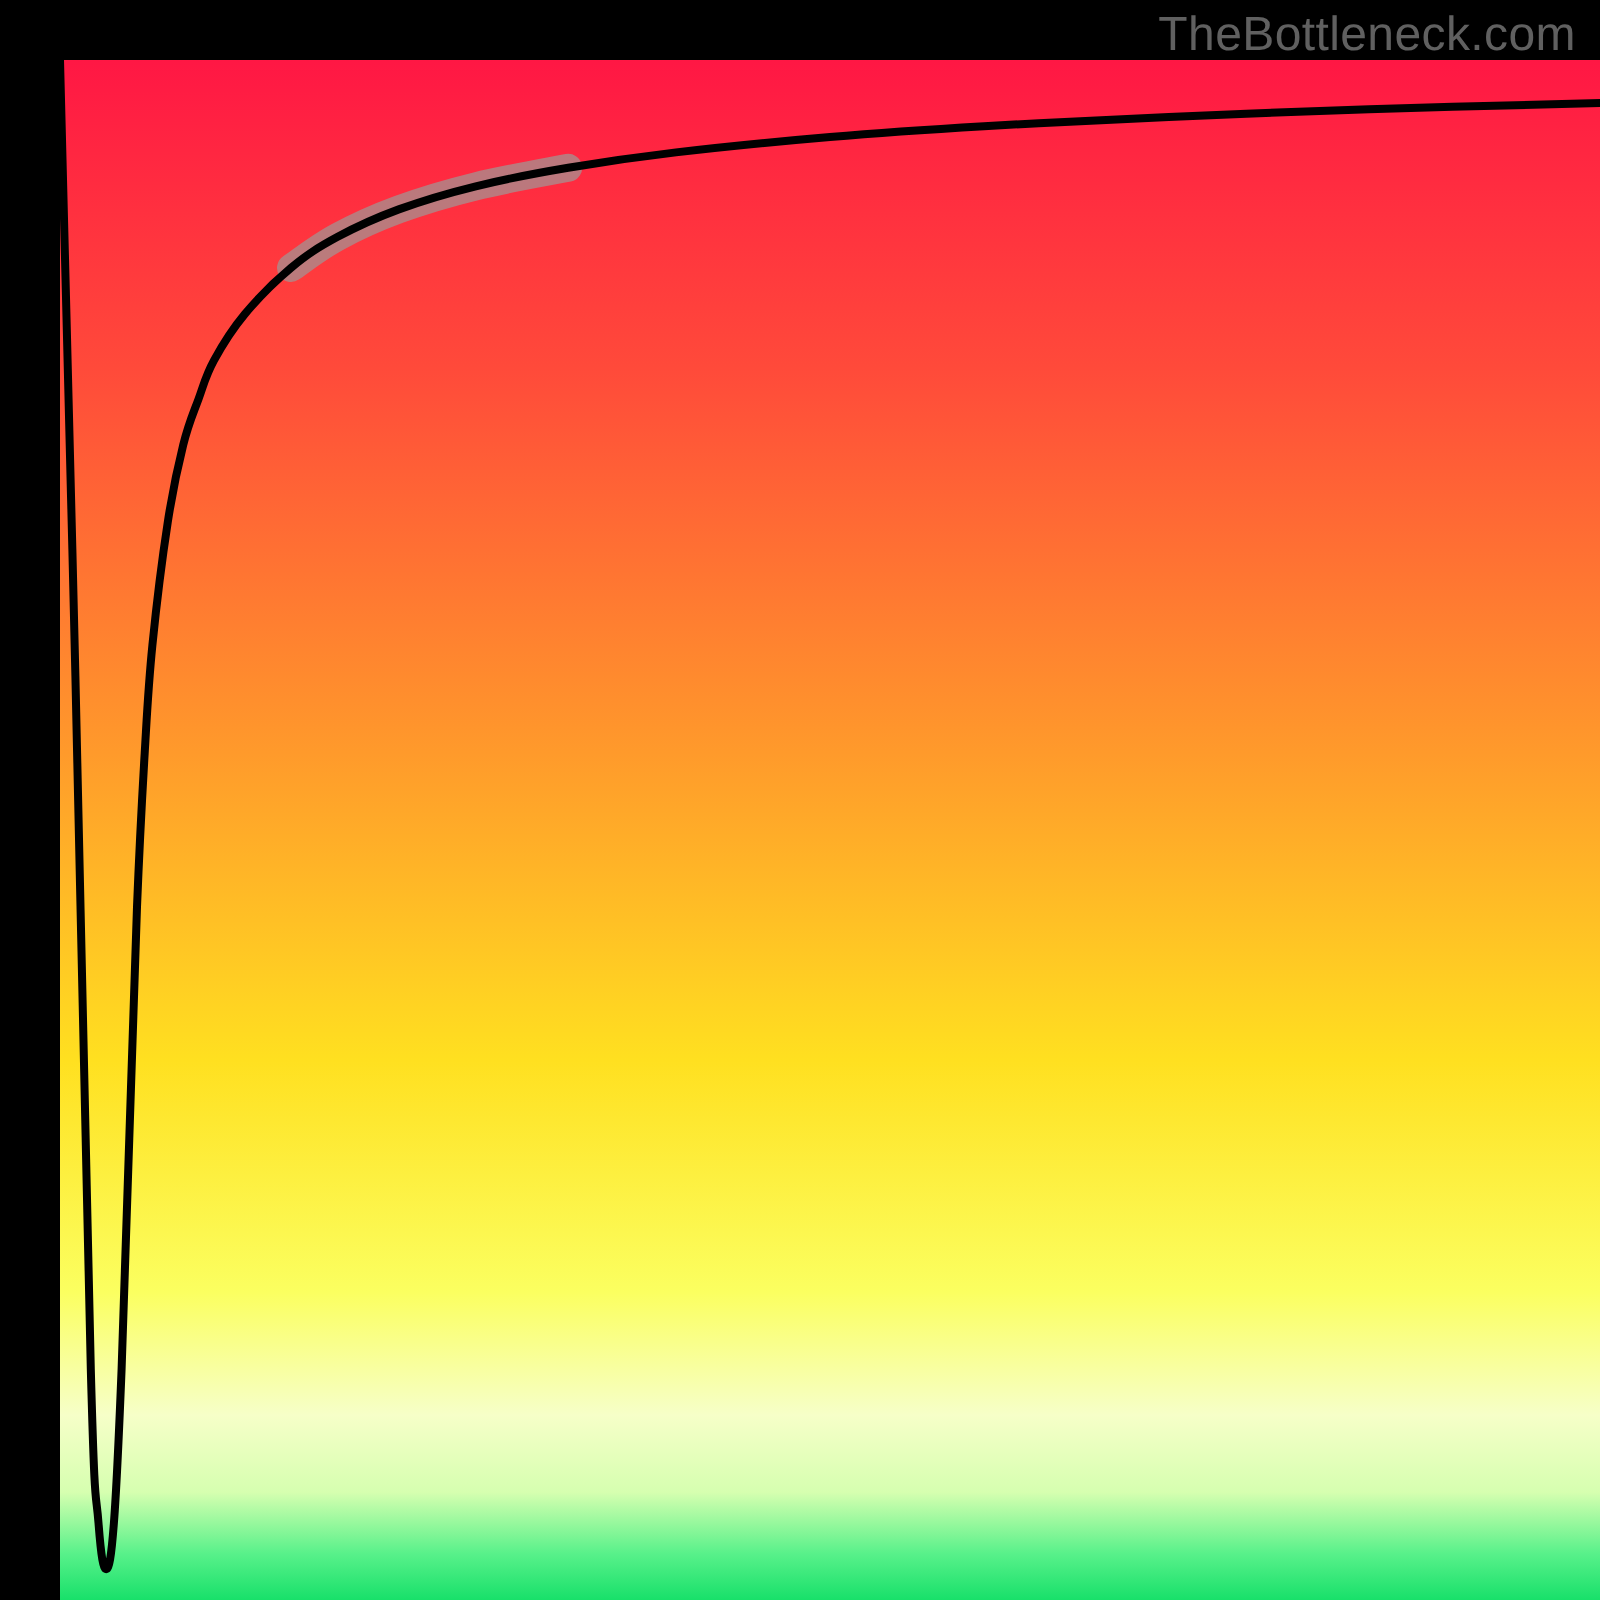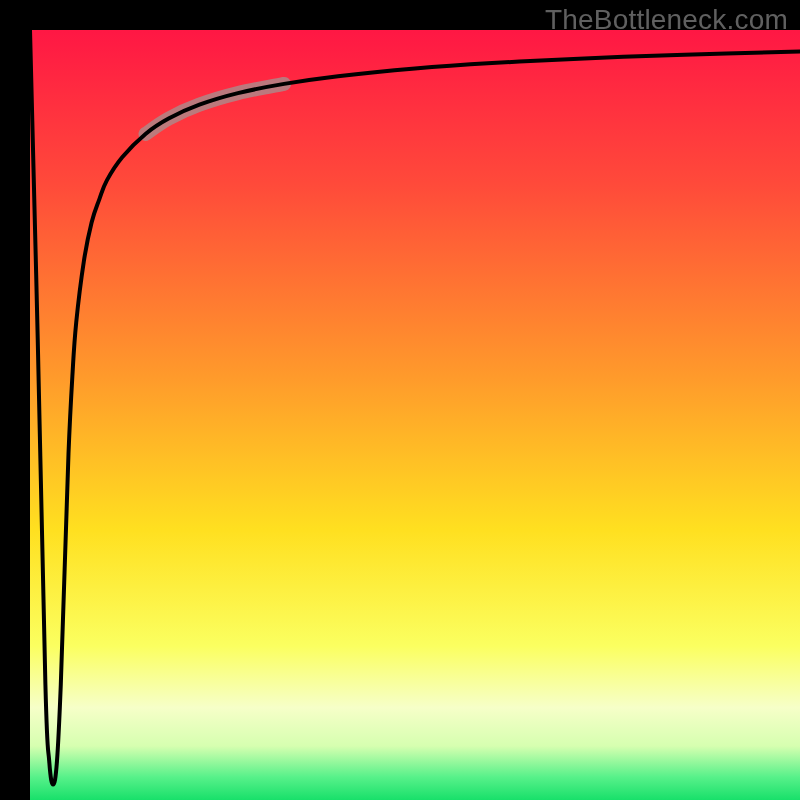--- a/index.html
+++ b/index.html
@@ -14,21 +14,21 @@
   .frame {
     position: relative;
     width: 800px;
     height: 800px;
     background: #000;
   }
   .attribution {
     position: absolute;
     top: 4px;
     right: 12px;
-    font-size: 28px;
+    font-size: 24px;
     font-weight: 500;
     color: #606060;
     letter-spacing: 0.2px;
     z-index: 10;
   }
   .plot-wrap {
     position: absolute;
     left: 30px;
     top: 30px;
     width: 770px;

